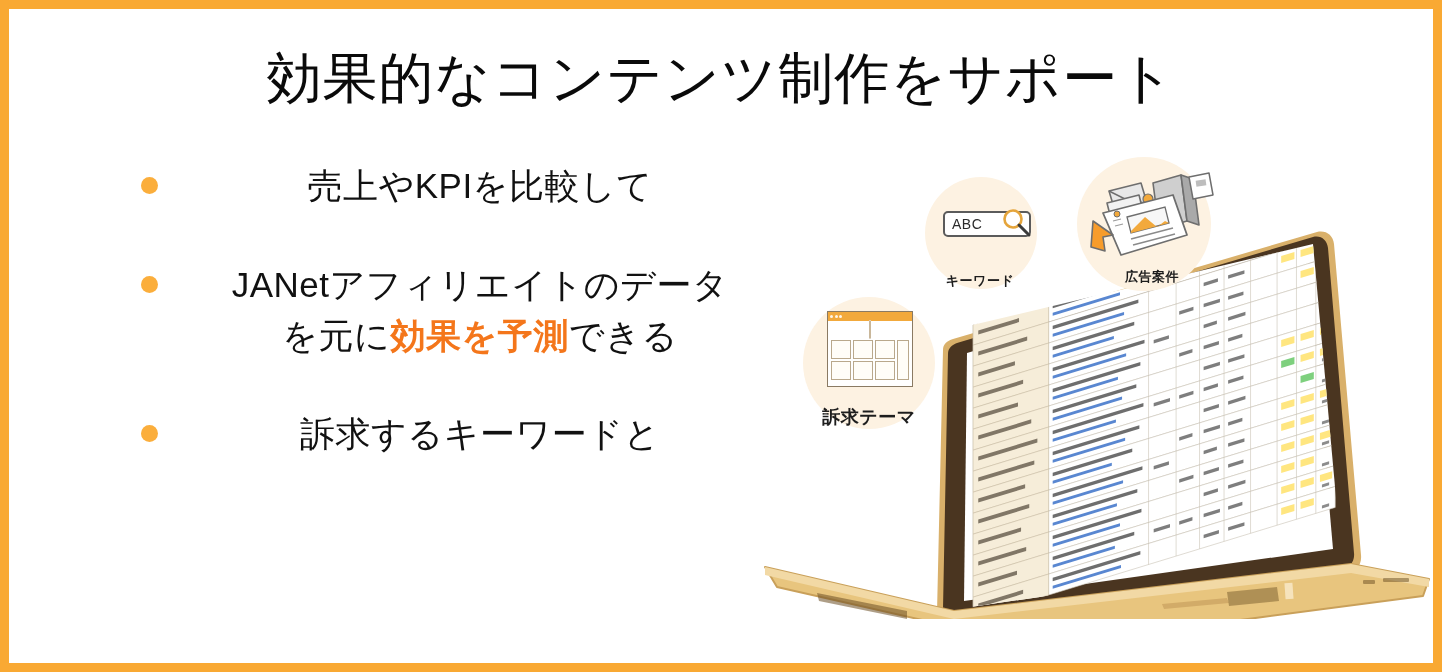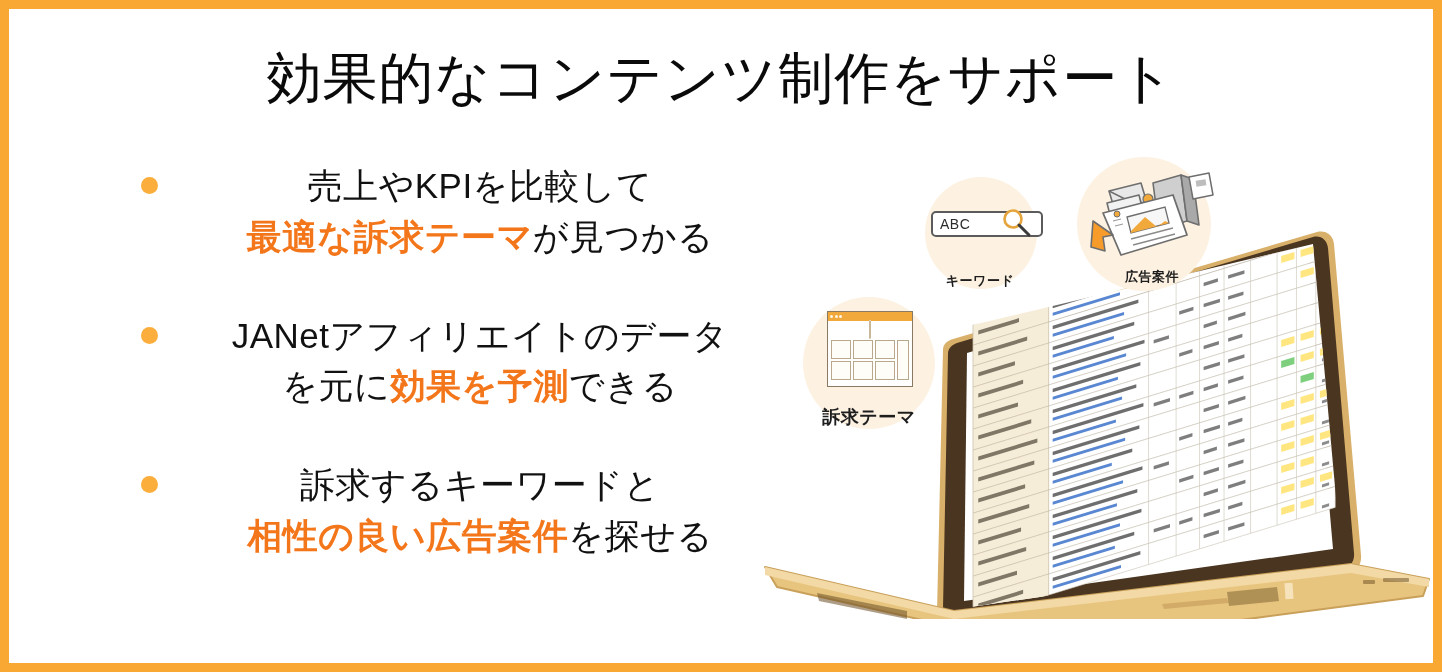--- a/index.html
+++ b/index.html
@@ -105,23 +105,23 @@
   }
 
   
   #badge-keyword { left: 158px; top: 28px; width: 130px; }
   #badge-keyword .circle { left: 10px; top: 0px; width: 112px; height: 112px; }
   #badge-keyword .glyph { display: block; height: 62px; padding-top: 22px; }
   #badge-keyword .cap { top: 10px; }
 
   .searchbox {
     position: absolute;
-    left: 16px;
+    left: 28px;
     top: 34px;
-    width: 112px;
+    width: 88px;
     height: 26px;
     border: 2px solid #5b5b5b;
     border-radius: 5px;
     background: #ffffff;
     box-sizing: border-box;
     font-size: 14px;
     line-height: 22px;
     color: #2b2b2b;
     text-align: left;
     padding-left: 7px;
@@ -210,37 +210,35 @@
 <div id="slide">
 
   <div class="title">効果的なコンテンツ制作をサポート</div>
 
   <div class="bullets">
 
     <div class="bullet">
       <span class="dot"></span>
       <p class="btext">
         <span>売上やKPIを比較して</span>
-        <span class="line2"><span class="hl">最適な訴求テーマ</span><span>が見つかる</span></span>
       </p>
     </div>
 
     <div class="bullet">
       <span class="dot"></span>
       <p class="btext">
         <span>JANetアフィリエイトのデータ</span>
         <span class="line2"><span>を元に</span><span class="hl">効果を予測</span><span>できる</span></span>
       </p>
     </div>
 
     <div class="bullet">
       <span class="dot"></span>
       <p class="btext">
         <span>訴求するキーワードと</span>
-        <span class="line2"><span class="hl">相性の良い広告案件</span><span>を探せる</span></span>
       </p>
     </div>
 
   </div>
 
   <div class="illus">
 
     <svg class="laptop" viewBox="0 0 680 470">
       <defs>
         <clipPath id="screenClip">

